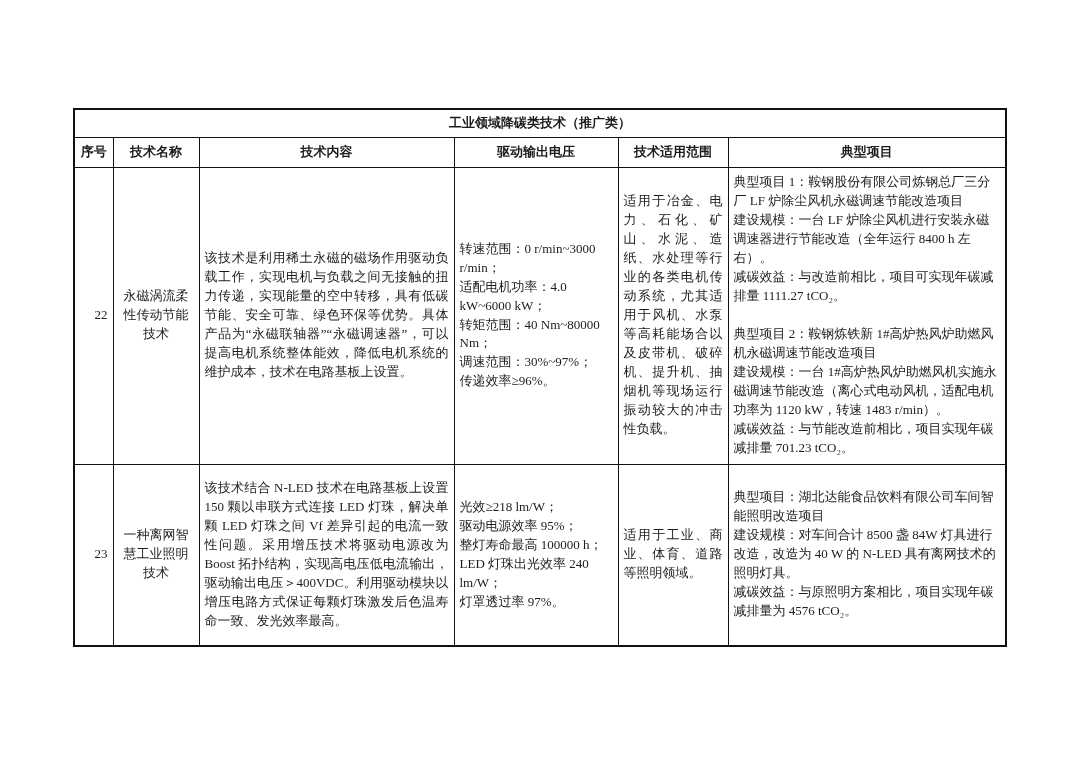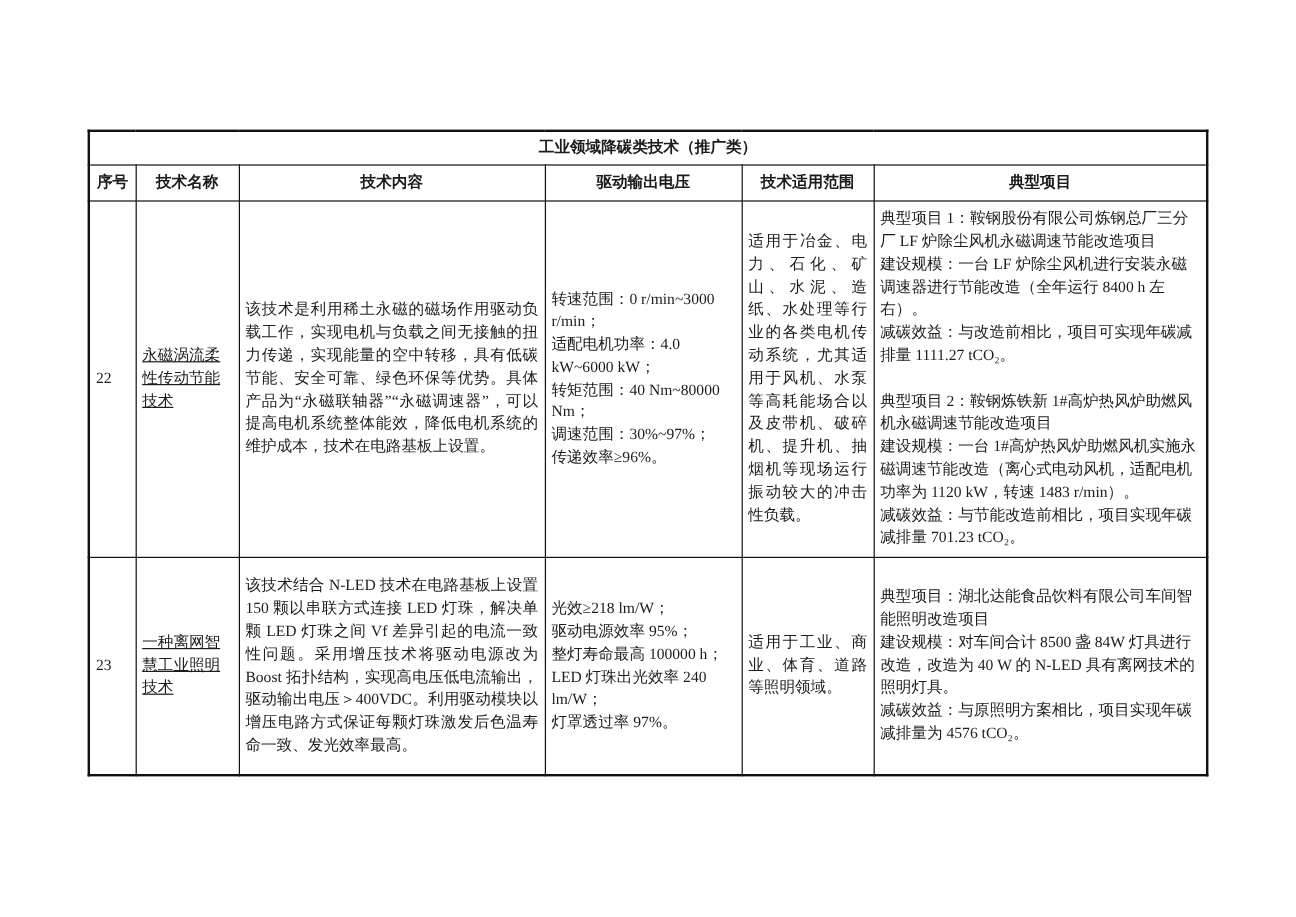--- a/index.html
+++ b/index.html
@@ -44,22 +44,22 @@
   tr.header-row td {
     height: 30px;
     text-align: center;
     font-weight: bold;
     font-size: 13px;
     padding: 2px;
     margin-top: 40px;
   }
   tr.data-row-0 { height: 297px; }
   tr.data-row-1 { height: 182px; }
-  td.cell-no { text-align: left; }
-  td.cell-name { padding: 2px 3px; text-decoration: underline; }
+  td.cell-no { text-align: right; }
+  td.cell-name { text-align: center; padding: 2px 3px; }
   td.cell-content { text-align: justify; }
   td.cell-params { white-space: pre-line; text-align: left; }
   td.cell-scope { text-align: justify; }
   td.cell-projects { white-space: pre-line; text-align: left; }
   .footer-pageno {
     position: absolute;
     left: 73px;
     top: 660px;
     width: 932px;
     text-align: center;

